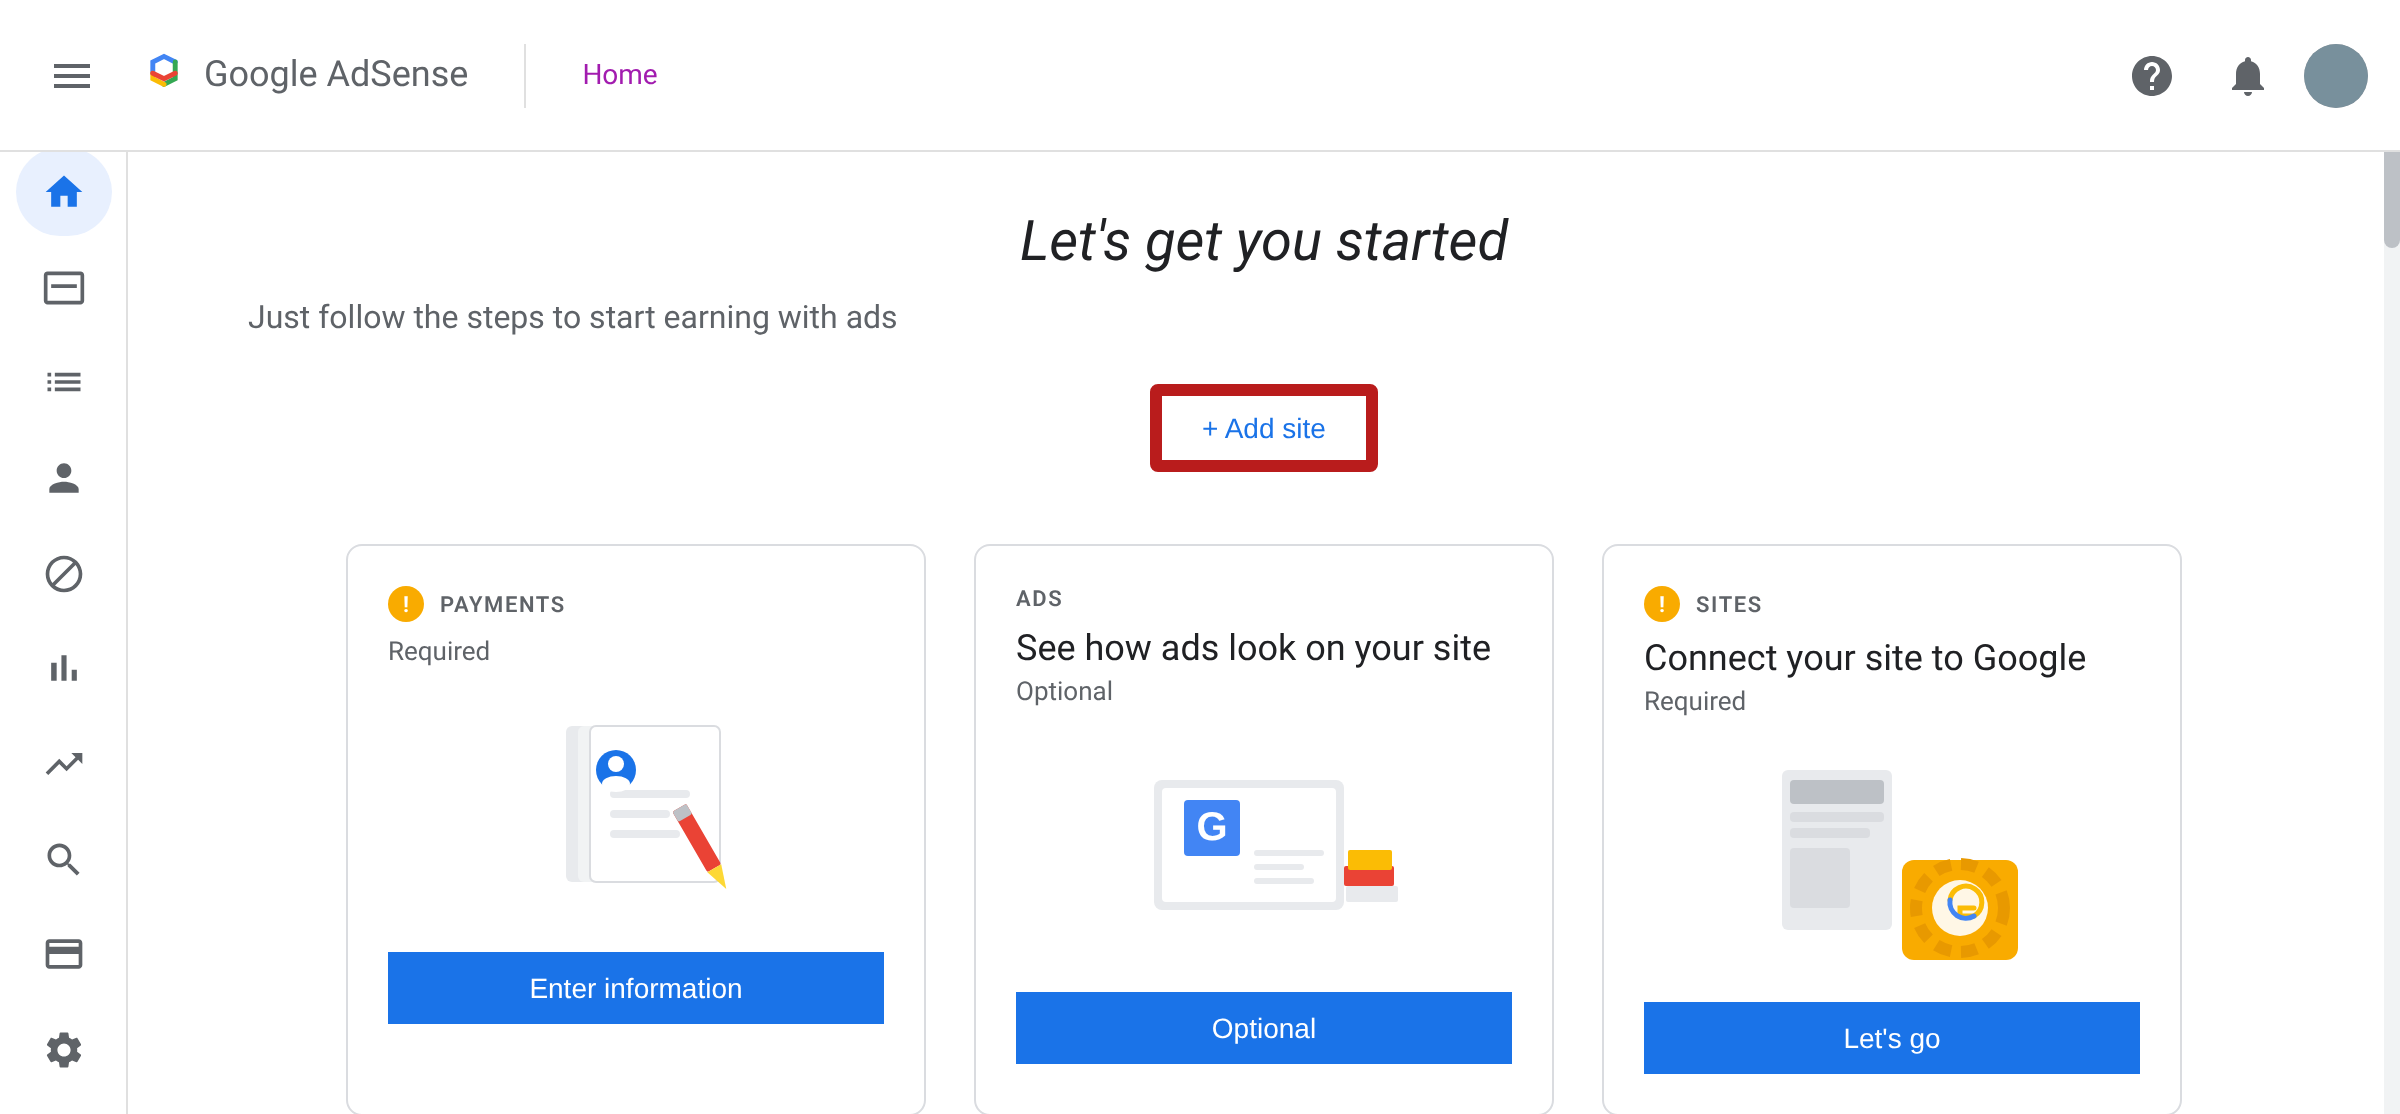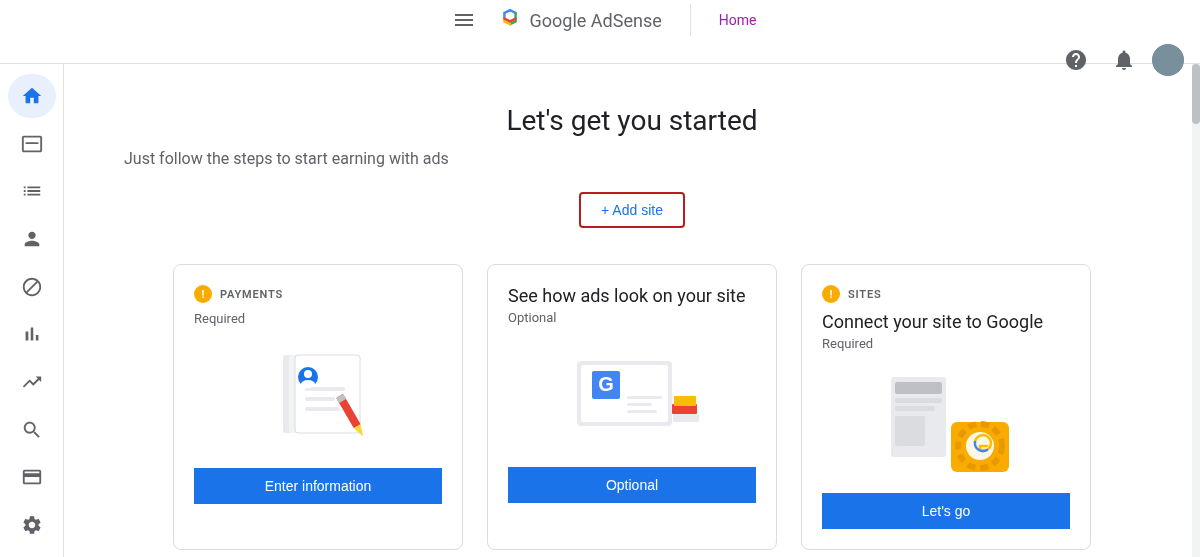--- a/index.html
+++ b/index.html
@@ -2,28 +2,27 @@
 <html><head>
   <meta charset="utf-8">
   <style>
     * { box-sizing: border-box; margin: 0; padding: 0; }
     body { font-family: 'Roboto', Arial, sans-serif; background: #fff; overflow: hidden; width: 1200px; height: 557px; }
 
     
     .topbar {
       display: flex;
       align-items: center;
-      height: 64px;
+      height: 76px;
       padding: 0 16px;
       border-bottom: 1px solid #e0e0e0;
       background: #fff;
       position: fixed;
       top: 0; left: 0; right: 0;
       z-index: 100;
-      flex-direction: column;
     }
     .topbar-left { display: flex; align-items: center; gap: 12px; }
     .menu-icon { cursor: pointer; padding: 8px; border-radius: 50%; display: flex; align-items: center; justify-content: center; }
     .logo-container { display: flex; align-items: center; gap: 6px; }
     .logo-g { width: 28px; height: 28px; }
     .brand-text { font-size: 18px; color: #5f6368; font-weight: 400; }
     .topbar-divider { width: 1px; height: 32px; background: #e0e0e0; margin: 0 16px; }
     .page-title-text { font-size: 14px; color: #a21caf; font-weight: 400; }
     .topbar-right { margin-left: auto; display: flex; align-items: center; gap: 8px; }
     .icon-btn { width: 40px; height: 40px; border-radius: 50%; display: flex; align-items: center; justify-content: center; cursor: pointer; color: #5f6368; }
@@ -66,33 +65,34 @@
       padding: 40px 60px;
       background: #fff;
       min-height: calc(557px - 64px);
     }
     .hero-title {
       text-align: center;
       font-size: 28px;
       font-weight: 400;
       color: #202124;
       margin-bottom: 12px;
+      font-style: italic;
     }
     .hero-subtitle {
       font-size: 16px;
       color: #5f6368;
       margin-bottom: 24px;
     }
     .add-site-btn {
       display: flex;
       align-items: center;
       gap: 8px;
       margin: 0 auto 36px;
       padding: 8px 20px;
-      border: 2px solid #b91c1c;
+      border: 6px solid #b91c1c;
       border-radius: 4px;
       background: #fff;
       color: #1a73e8;
       font-size: 14px;
       font-weight: 500;
       cursor: pointer;
       width: fit-content;
     }
 
     
@@ -326,20 +326,23 @@
             <rect x="95" y="45" width="8" height="35" rx="1" fill="#ea4335"></rect>
             <polygon points="95,80 103,80 99,92" fill="#fdd835"></polygon>
             <rect x="95" y="45" width="8" height="6" rx="1" fill="#bdc1c6"></rect>
           </g>
         </svg>
       </div>
       <button class="card-btn">Enter information</button>
     </div>
 
     <div class="card">
+      <div class="card-header">
+        <span class="card-category">ADS</span>
+      </div>
       <div class="card-title">See how ads look on your site</div>
       <div class="card-subtitle">Optional</div>
       <div class="card-illustration">
 
         <svg width="150" height="100" viewBox="0 0 150 100">
 
           <rect x="20" y="15" width="95" height="65" rx="4" fill="#e8eaed"></rect>
           <rect x="24" y="19" width="87" height="57" rx="2" fill="#fff"></rect>
 
           <rect x="70" y="50" width="35" height="3" rx="1.5" fill="#e8eaed"></rect>

